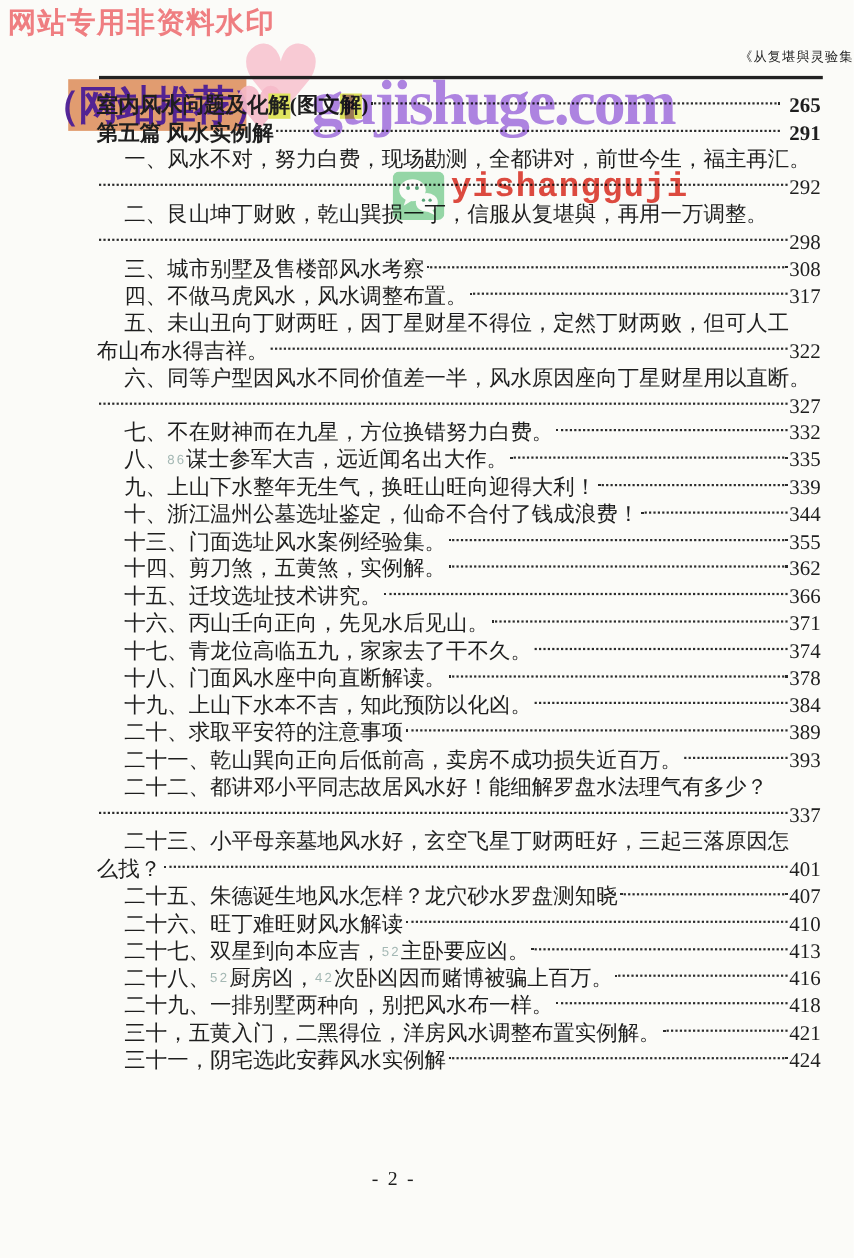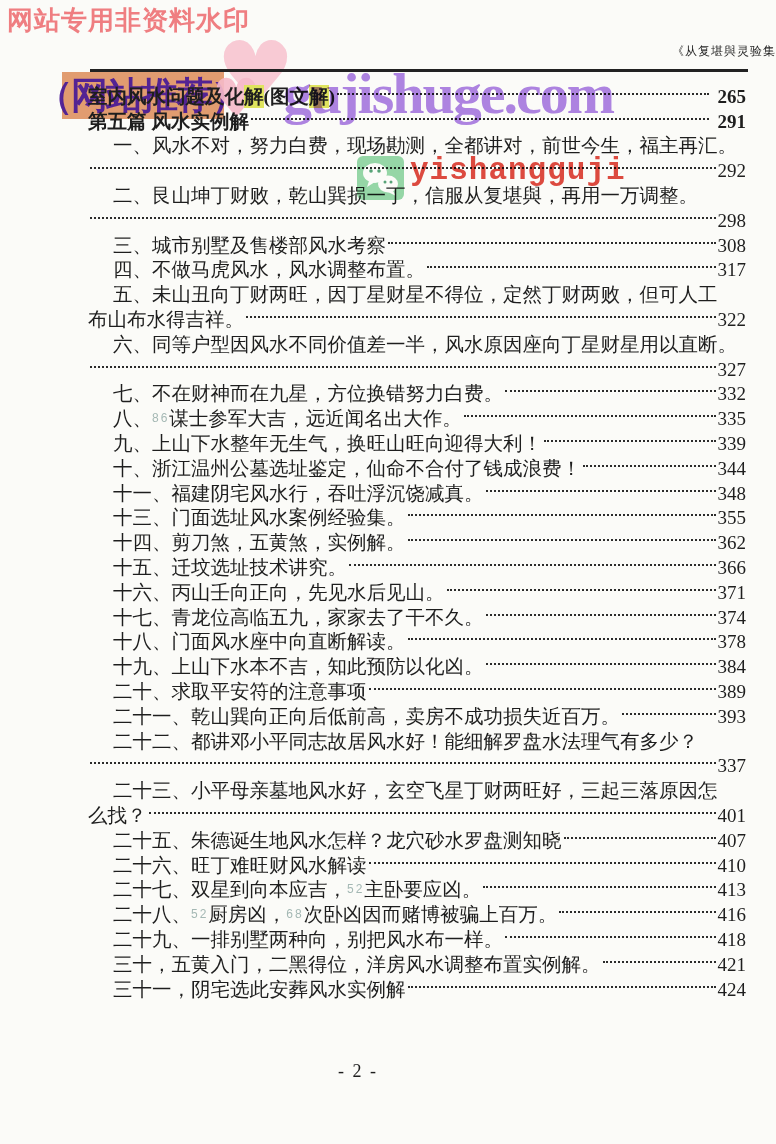--- a/index.html
+++ b/index.html
@@ -149,25 +149,20 @@
         <span>九、上山下水整年无生气，换旺山旺向迎得大利！</span>
         <div class="leader"></div>
         <span class="pagenum">339</span>
       </div>
       <div class="toc-row ind">
         <span>十、浙江温州公墓选址鉴定，仙命不合付了钱成浪费！</span>
         <div class="leader"></div>
         <span class="pagenum">344</span>
       </div>
       <div class="toc-row ind">
-        <span>十一、福建阴宅风水行，吞吐浮沉饶减真。</span>
-        <div class="leader"></div>
-        <span class="pagenum">348</span>
-      </div>
-      <div class="toc-row ind">
         <span>十三、门面选址风水案例经验集。</span>
         <div class="leader"></div>
         <span class="pagenum">355</span>
       </div>
       <div class="toc-row ind">
         <span>十四、剪刀煞，五黄煞，实例解。</span>
         <div class="leader"></div>
         <span class="pagenum">362</span>
       </div>
       <div class="toc-row ind">
@@ -234,21 +229,21 @@
         <span>二十七、双星到向本应吉，</span>
         <span class="muted">52</span>
         <span> 主卧要应凶。</span>
         <div class="leader"></div>
         <span class="pagenum">413</span>
       </div>
       <div class="toc-row ind">
         <span>二十八、</span>
         <span class="muted">52</span>
         <span> 厨房凶，</span>
-        <span class="muted">68</span>
+        <span class="muted">42</span>
         <span> 次卧凶因而赌博被骗上百万。</span>
         <div class="leader"></div>
         <span class="pagenum">416</span>
       </div>
       <div class="toc-row ind">
         <span>二十九、一排别墅两种向，别把风水布一样。</span>
         <div class="leader"></div>
         <span class="pagenum">418</span>
       </div>
       <div class="toc-row ind">

